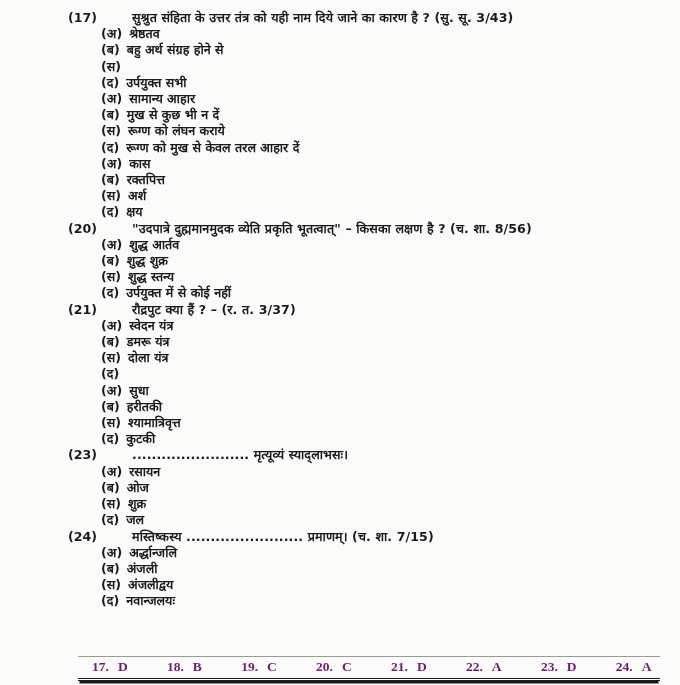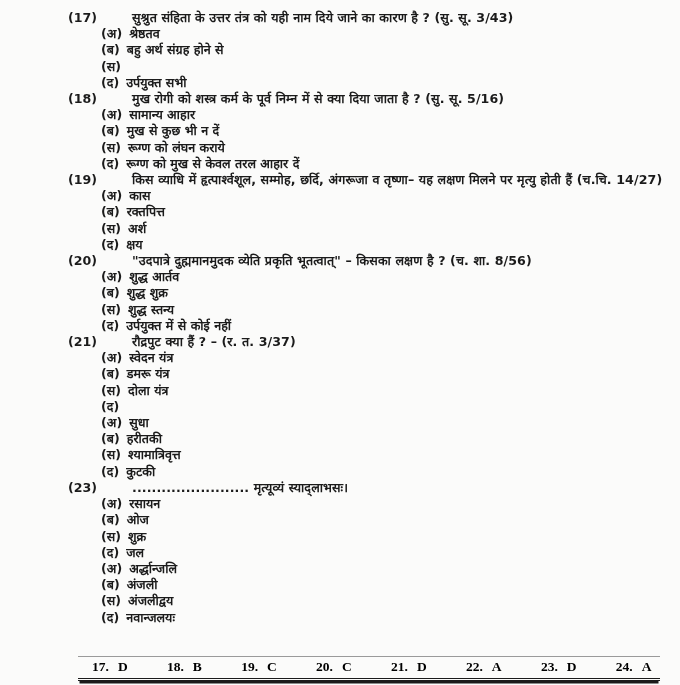--- a/index.html
+++ b/index.html
@@ -46,21 +46,21 @@
     left: 78px; right: 20px; bottom: 4px;
     border-top: 1px solid #9a9a9a;
     border-bottom: 3px double #1a1a1a;
     box-shadow: 0 4px 0 -1.5px #1a1a1a;
     padding: 2px 8px 3px 14px;
     display: flex;
     justify-content: space-between;
     font-family: "Liberation Serif", "DejaVu Serif", serif;
     font-weight: bold;
     font-size: 13.5px;
-    color: #000000;
+    color: #701a75;
   }
   .answer-cell { display: flex; align-items: baseline; }
   .answer-num { margin-right: 9px; }
   .answer-letter { letter-spacing: 0.5px; }
 </style>
 </head>
 <body>
 
 <div class="page">
   <div id="questions-root">
@@ -85,24 +85,20 @@
   </div>
 
   <div class="option">
     <span class="opt-label">(द)</span>
     <span class="opt-text">उर्पयुक्त सभी</span>
   </div>
 </div>
   </div>
 
   <div class="question">
-    <div class="qline">
-      <span class="qnum">(18)</span>
-      <span class="qtext">मुख रोगी को शस्त्र कर्म के पूर्व निम्न में से क्या दिया जाता है ? (सु. सू. 5/16)</span>
-    </div>
     <div class="options">
   <div class="option">
     <span class="opt-label">(अ)</span>
     <span class="opt-text">सामान्य आहार</span>
   </div>
 
   <div class="option">
     <span class="opt-label">(ब)</span>
     <span class="opt-text">मुख से कुछ भी न दें</span>
   </div>
@@ -113,24 +109,20 @@
   </div>
 
   <div class="option">
     <span class="opt-label">(द)</span>
     <span class="opt-text">रूग्ण को मुख से केवल तरल आहार दें</span>
   </div>
 </div>
   </div>
 
   <div class="question">
-    <div class="qline">
-      <span class="qnum">(19)</span>
-      <span class="qtext">किस व्याधि में हृत्पार्श्वशूल, सम्मोह, छर्दि, अंगरूजा व तृष्णा– यह लक्षण मिलने पर मृत्यु होती हैं (च.चि. 14/27)</span>
-    </div>
     <div class="options">
   <div class="option">
     <span class="opt-label">(अ)</span>
     <span class="opt-text">कास</span>
   </div>
 
   <div class="option">
     <span class="opt-label">(ब)</span>
     <span class="opt-text">रक्तपित्त</span>
   </div>
@@ -248,20 +240,24 @@
   </div>
 
   <div class="option">
     <span class="opt-label">(द)</span>
     <span class="opt-text">जल</span>
   </div>
 </div>
   </div>
 
   <div class="question">
+    <div class="qline">
+      <span class="qnum">(24)</span>
+      <span class="qtext">मस्तिष्कस्य ........................ प्रमाणम्। (च. शा. 7/15)</span>
+    </div>
     <div class="options">
   <div class="option">
     <span class="opt-label">(अ)</span>
     <span class="opt-text">अर्द्धान्जलि</span>
   </div>
 
   <div class="option">
     <span class="opt-label">(ब)</span>
     <span class="opt-text">अंजली</span>
   </div>

